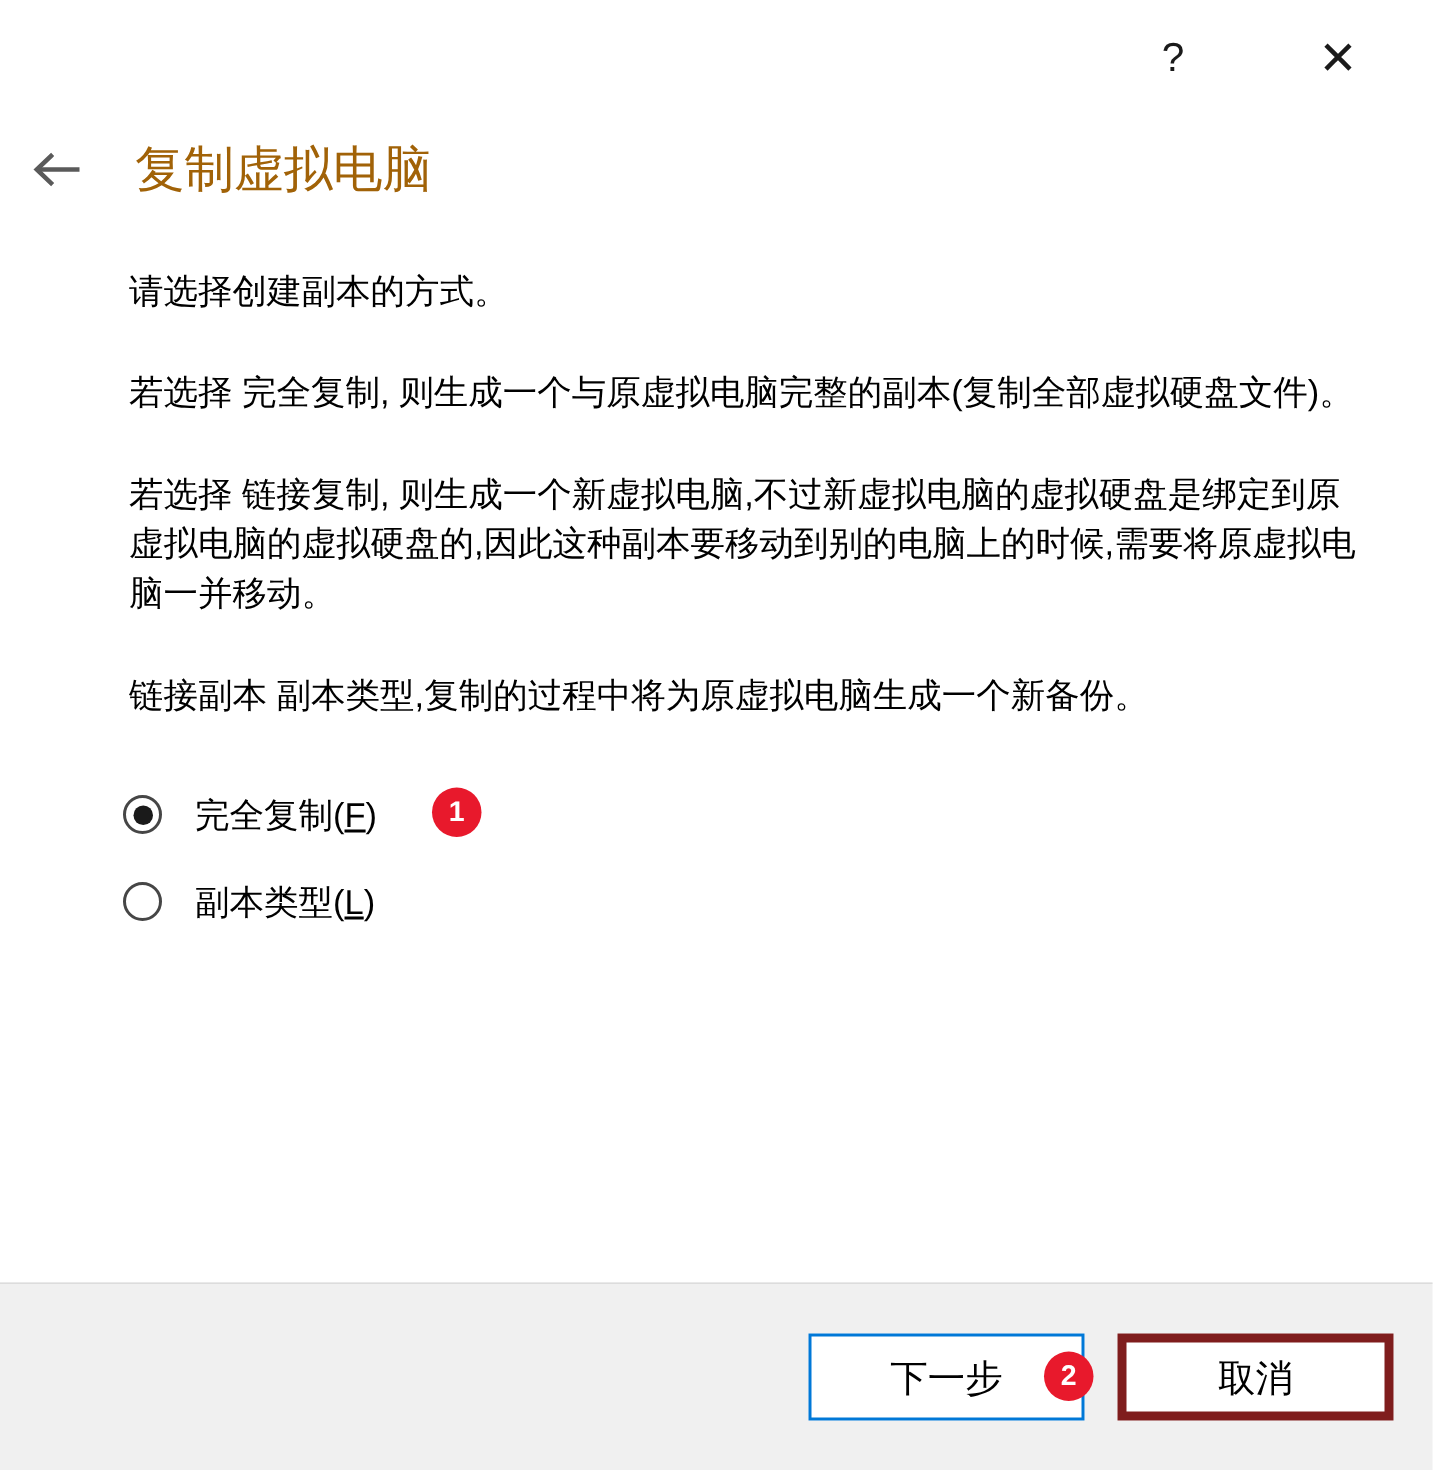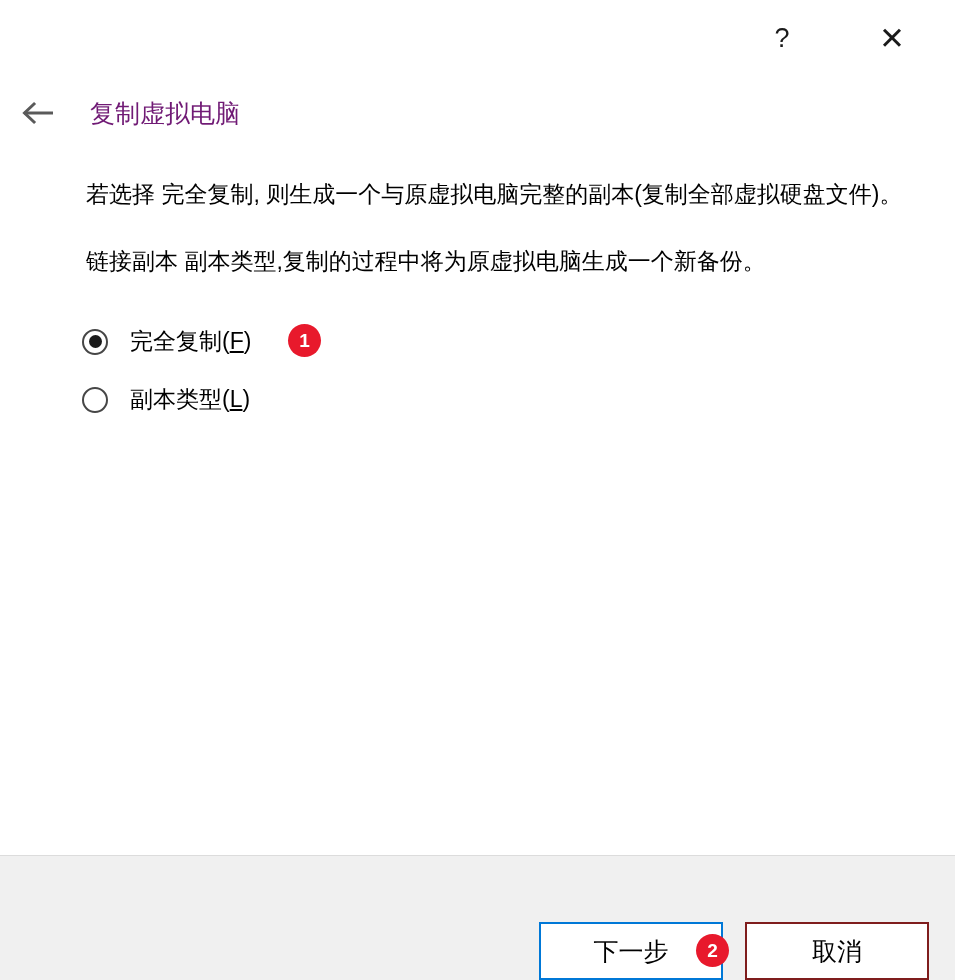--- a/index.html
+++ b/index.html
@@ -59,23 +59,23 @@
   }
   .back-arrow {
     width: 46px;
     height: 46px;
     display: flex;
     align-items: center;
     justify-content: center;
     color: #5a5a5a;
   }
   .header-title {
-    font-size: 25px;
+    font-size: 33px;
     margin-left: 28px;
-    color: #701a75;
+    color: #a16207;
   }
 
   
   .body {
     flex: 1 1 auto;
     padding: 0 40px 0 72px;
     box-sizing: border-box;
     position: relative;
   }
   .page-heading {
@@ -147,31 +147,31 @@
   }
   #badge1 { left: 206px; top: 5px; }
 
   
   .footer {
     flex: 0 0 auto;
     height: 125px;
     background: #f0f0f0;
     border-top: 1px solid #dcdcdc;
     display: flex;
-    align-items: flex-end;
+    align-items: center;
     justify-content: flex-end;
     padding-right: 26px;
     box-sizing: border-box;
     position: relative;
   }
   .btn {
     height: 58px;
     min-width: 184px;
     background: #ffffff;
-    border: 2px solid #7f1d1d;
+    border: 6px solid #7f1d1d;
     font-size: 25px;
     display: flex;
     align-items: center;
     justify-content: center;
     box-sizing: border-box;
     margin-left: 22px;
     position: relative;
   }
   .btn.primary {
     border: 2px solid #0078d7;
@@ -196,25 +196,31 @@
       <svg width="34" height="24" viewBox="0 0 34 24" aria-hidden="true">
         <path d="M2 12 H31" stroke="#5a5a5a" stroke-width="3" fill="none"></path>
         <path d="M12 3 L2.5 12 L12 21" stroke="#5a5a5a" stroke-width="3" fill="none" stroke-linecap="square"></path>
       </svg>
     </div>
     <div class="header-title">复制虚拟电脑</div>
   </div>
 
   <div class="body">
 
+    <p class="para">
+      <span>请选择创建副本的方式。</span>
+    </p>
 
     <p class="para">
       <span>若选择 </span><b>完全复制,</b><span> 则生成一个与原虚拟电脑完整的副本(复制全部虚拟硬盘文件)。</span>
     </p>
 
+    <p class="para">
+      <span>若选择 </span><b>链接复制,</b><span> 则生成一个新虚拟电脑,不过新虚拟电脑的虚拟硬盘是绑定到原虚拟电脑的虚拟硬盘的,因此这种副本要移动到别的电脑上的时候,需要将原虚拟电脑一并移动。</span>
+    </p>
 
     <p class="para">
       <span>链接副本 </span><b>副本类型,</b><span>复制的过程中将为原虚拟电脑生成一个新备份。</span>
     </p>
 
     <div class="radio-group">
 
       <div class="radio-row">
         <span class="radio-outer">
           <span class="radio-inner"></span>

